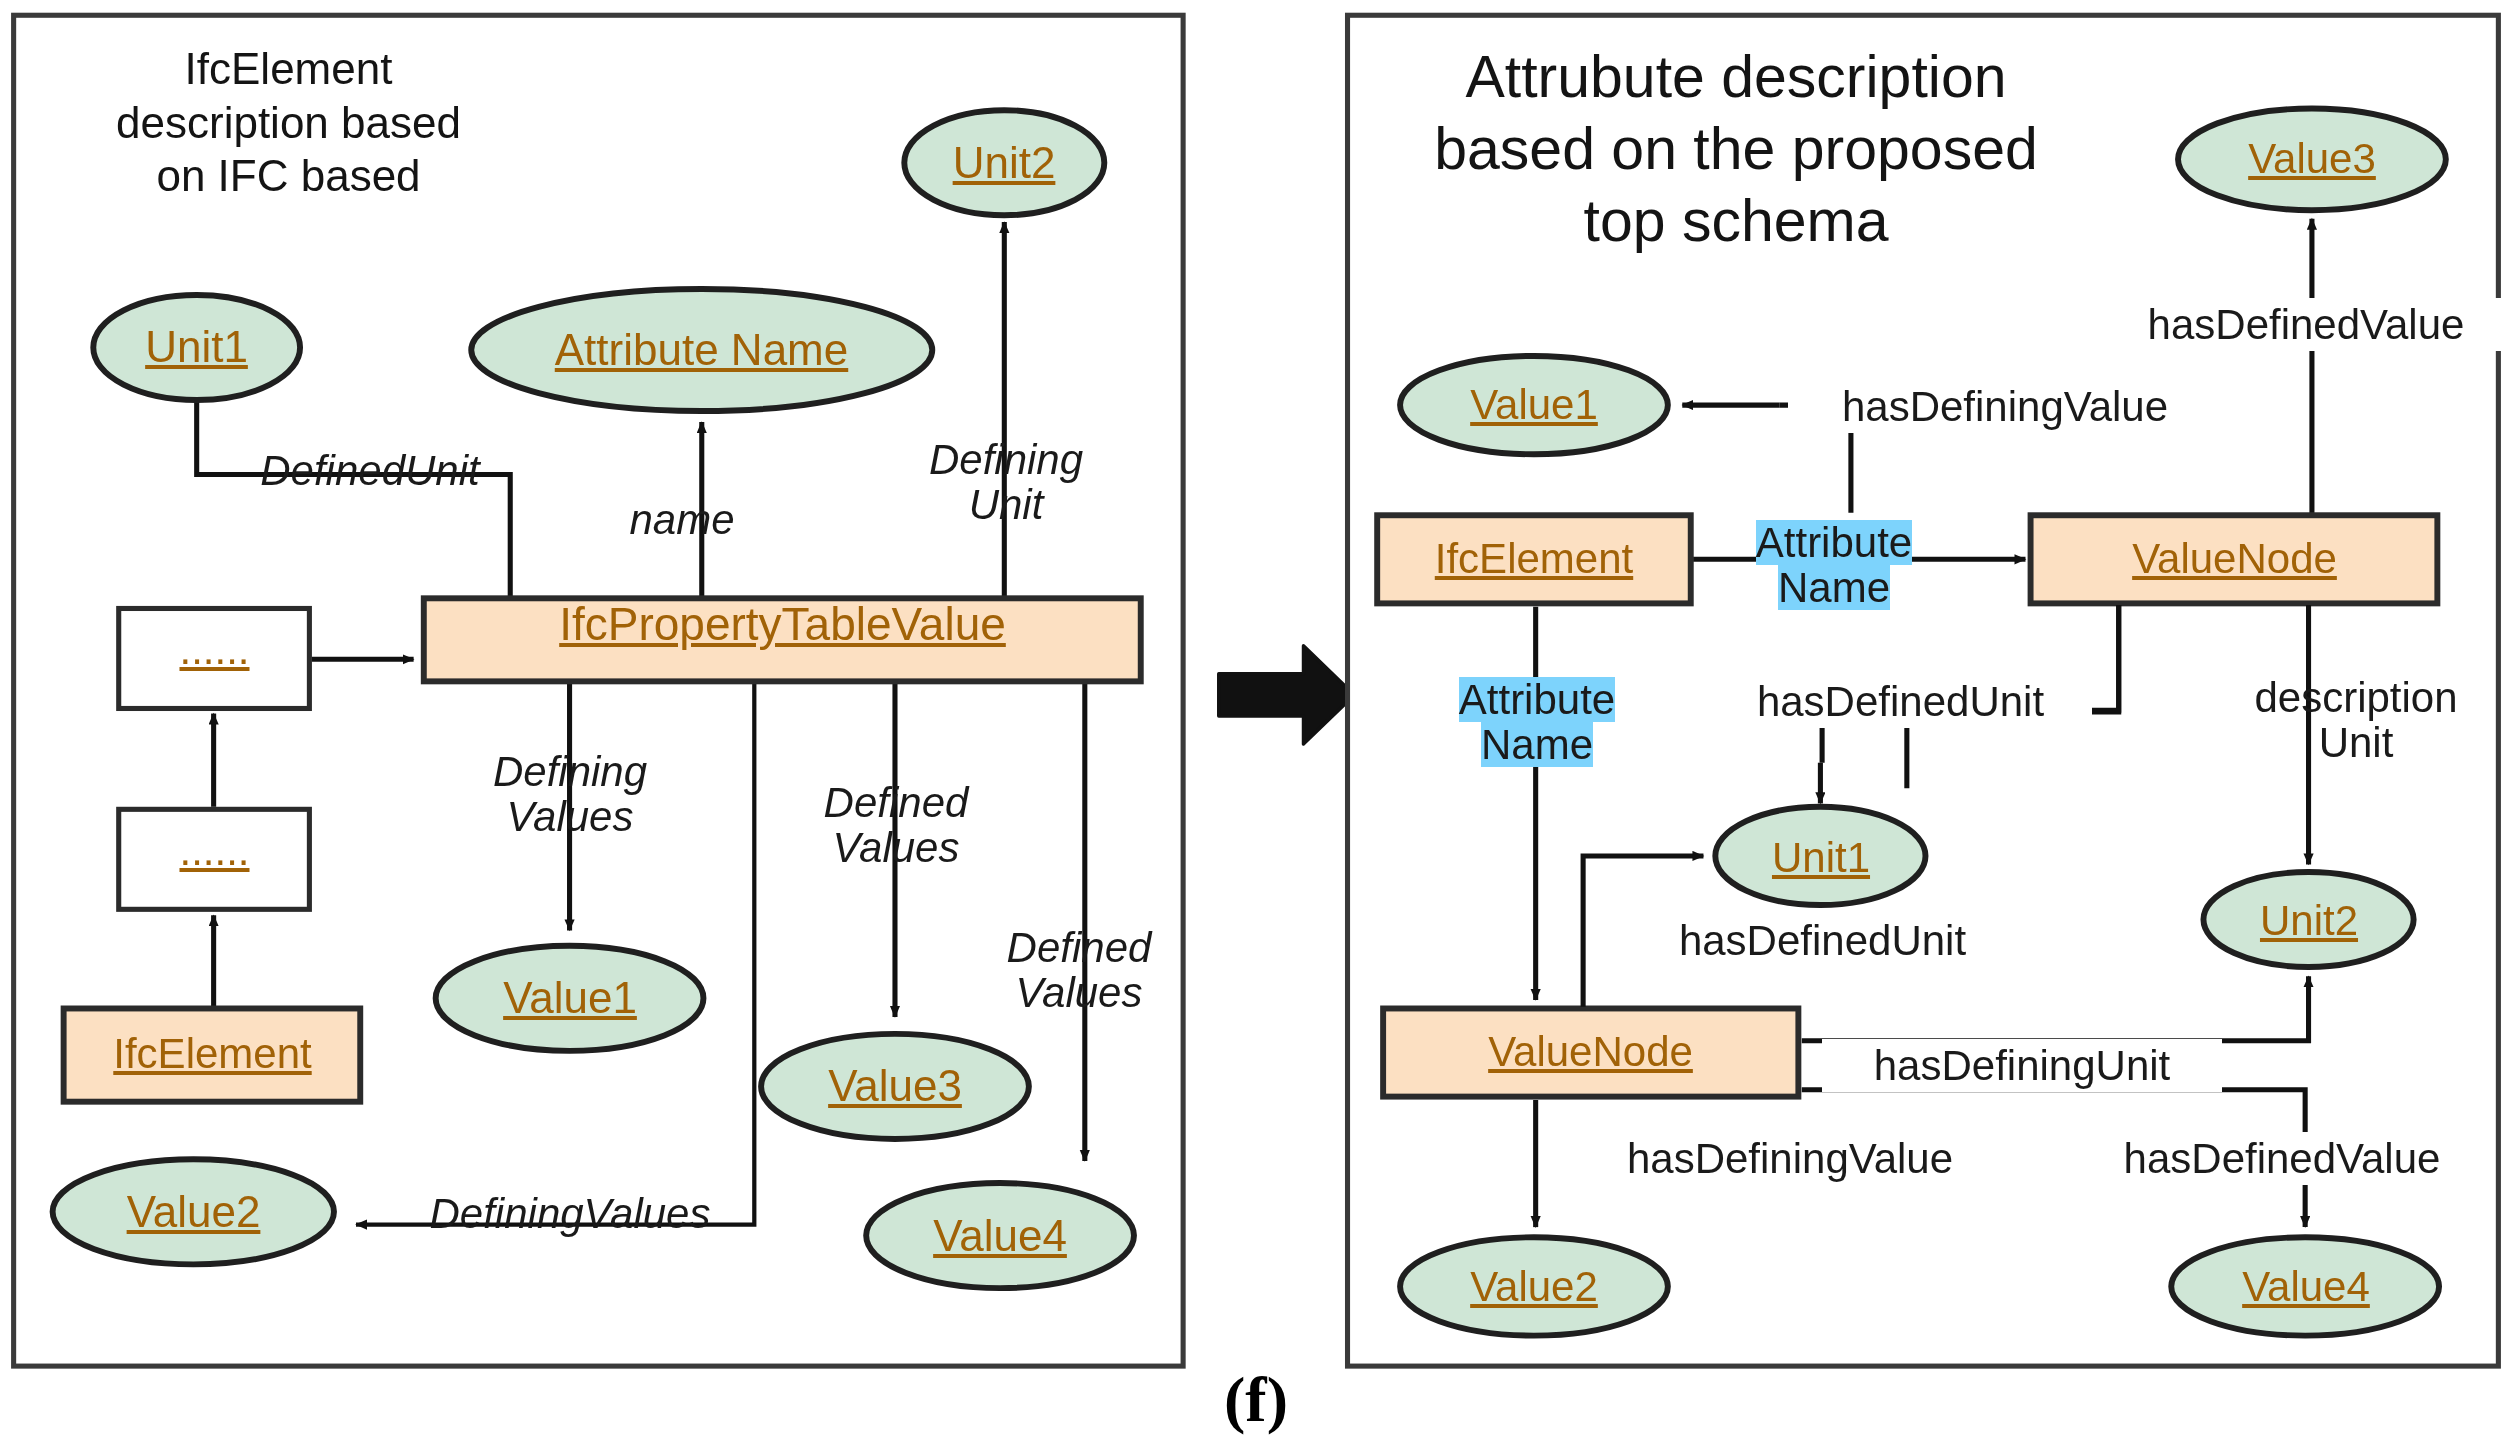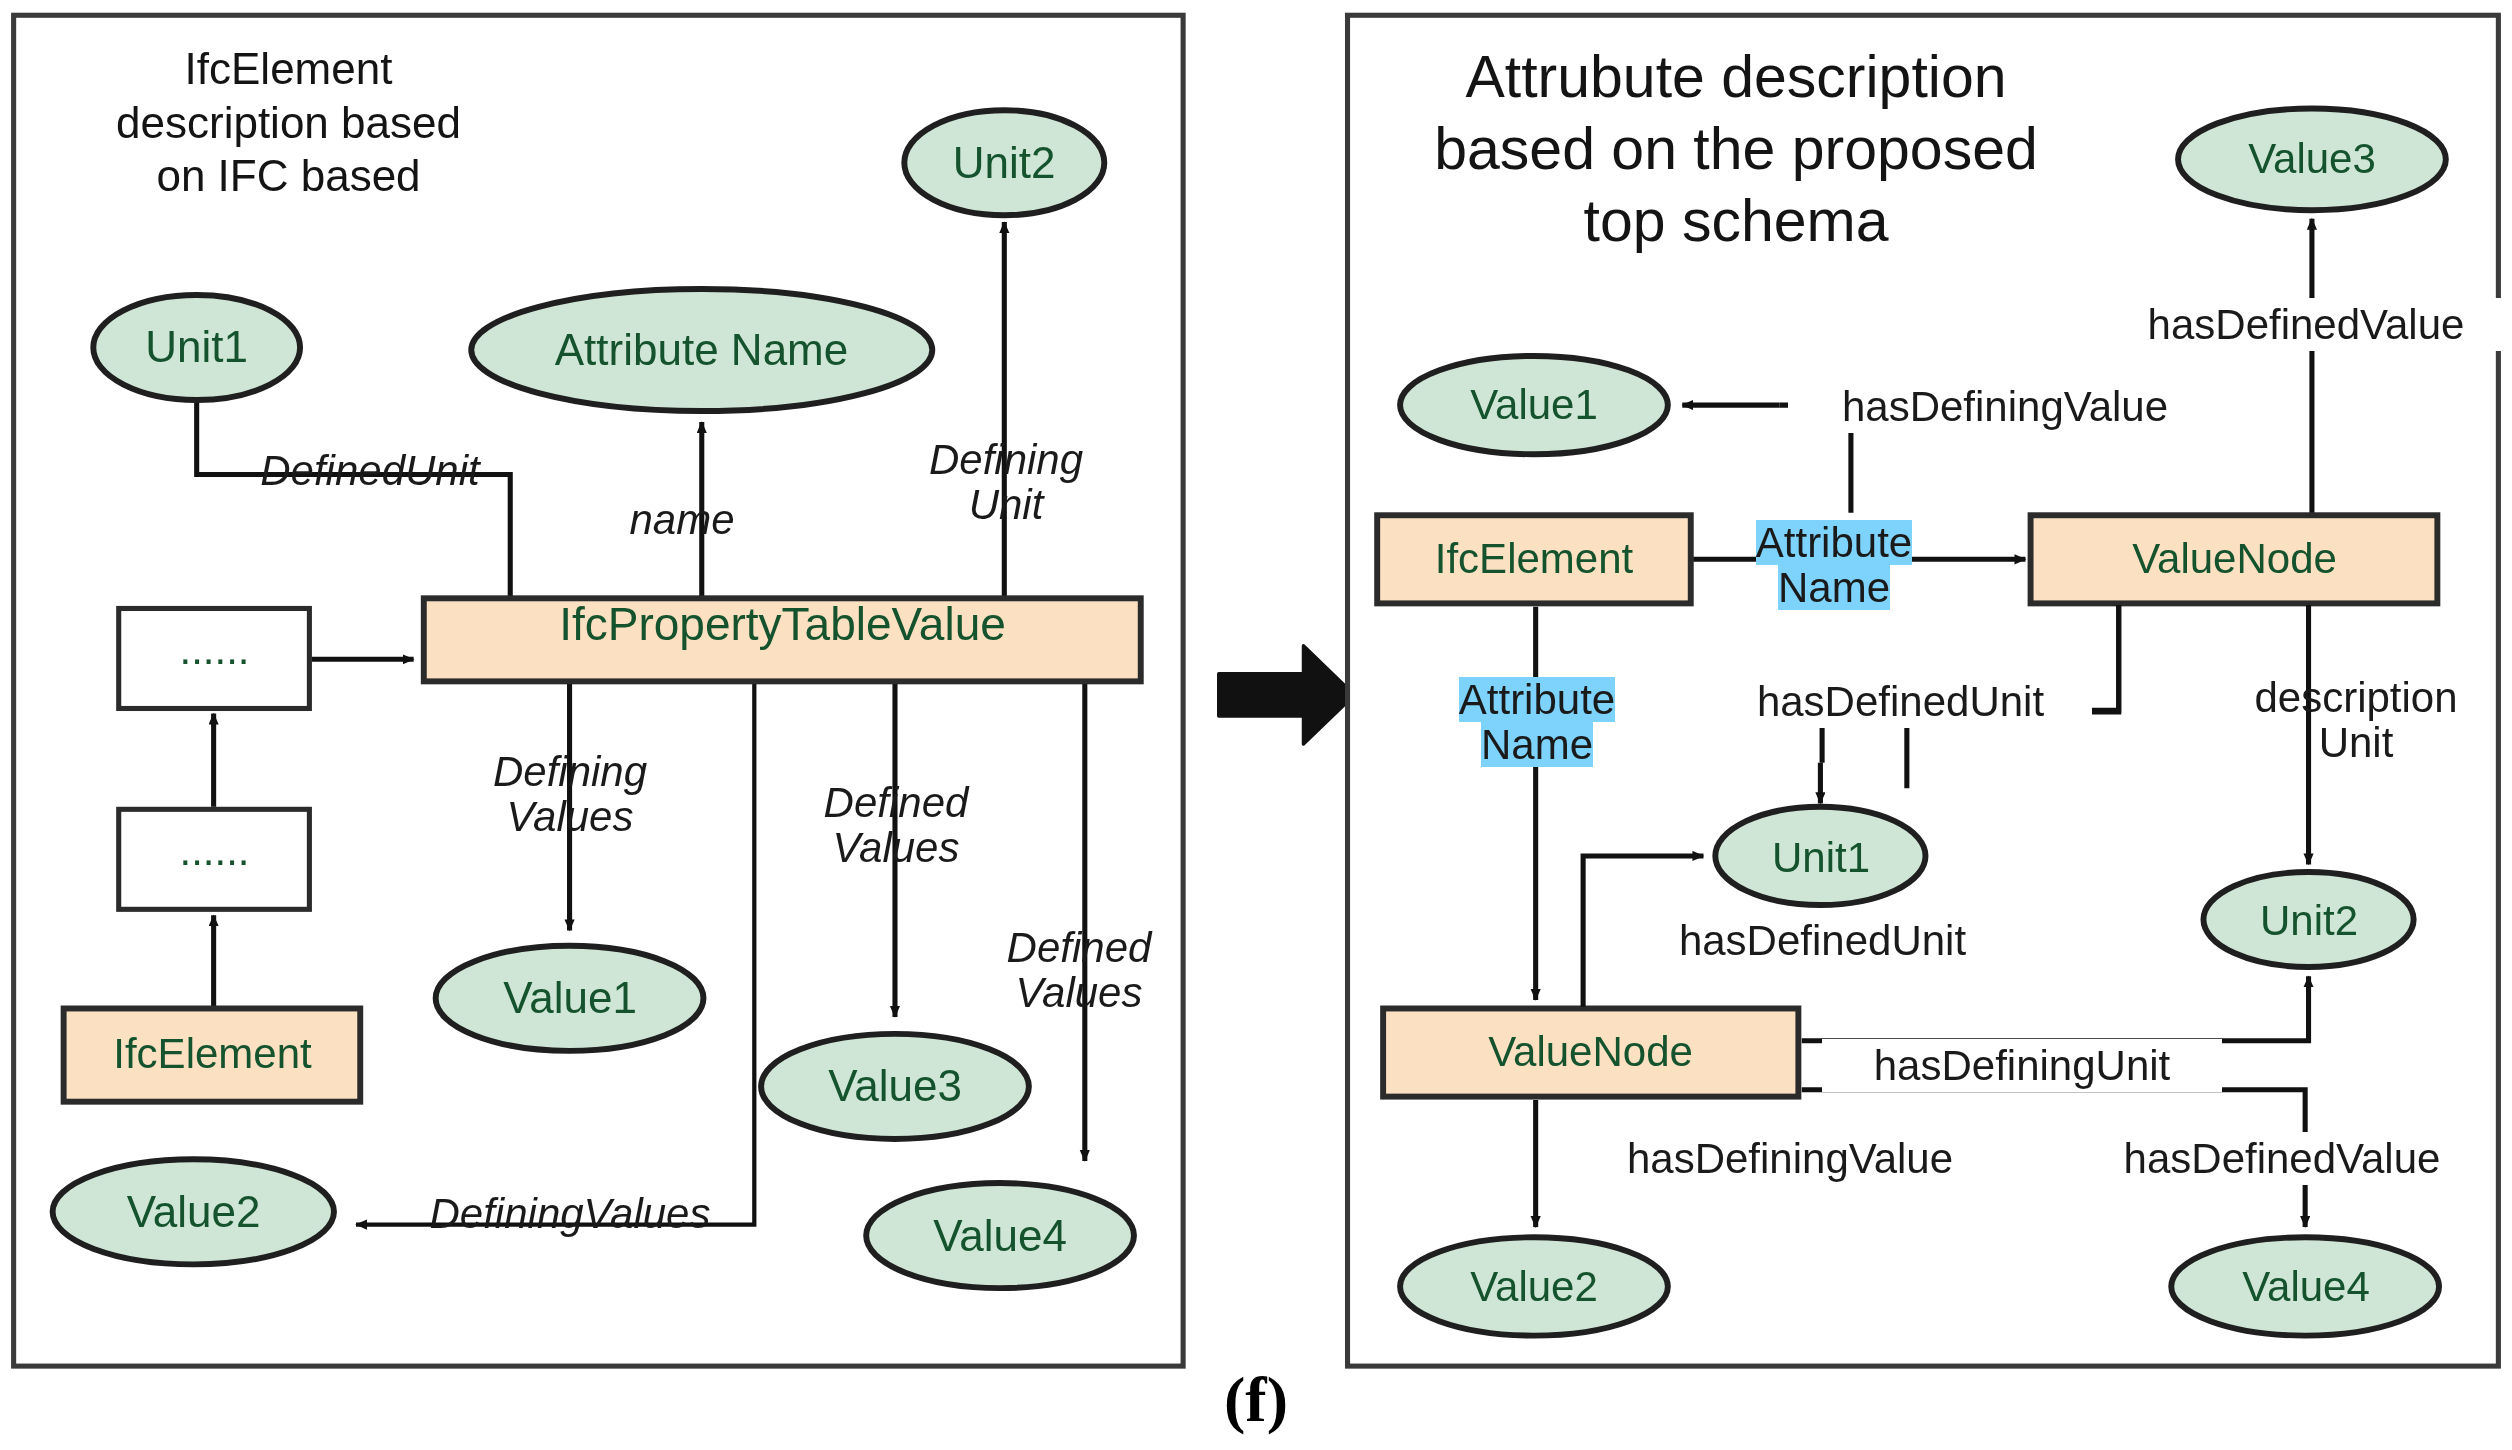--- a/index.html
+++ b/index.html
@@ -4,23 +4,24 @@
 <style>
   html,body{margin:0;padding:0;background:#ffffff;}
   body{font-family:"Liberation Sans", sans-serif;}
   #stage{position:relative;width:2512px;height:1450px;background:#ffffff;overflow:hidden;}
   svg.layer{position:absolute;left:0;top:0;width:2512px;height:1450px;}
 
   .node-label{
     position:absolute;
     display:flex;align-items:center;justify-content:center;
     text-align:center;
-    color:#14532d;
+    color:#a16207;
     font-family:"Liberation Sans", sans-serif;
     pointer-events:none;
+    text-decoration:underline;
   }
   .edge-label{
     position:absolute;
     display:flex;align-items:center;justify-content:center;
     text-align:center;
     color:#1a1a1a;
     font-family:"Liberation Sans", sans-serif;
     line-height:1.08;
   }
   .italic{font-style:italic;}

